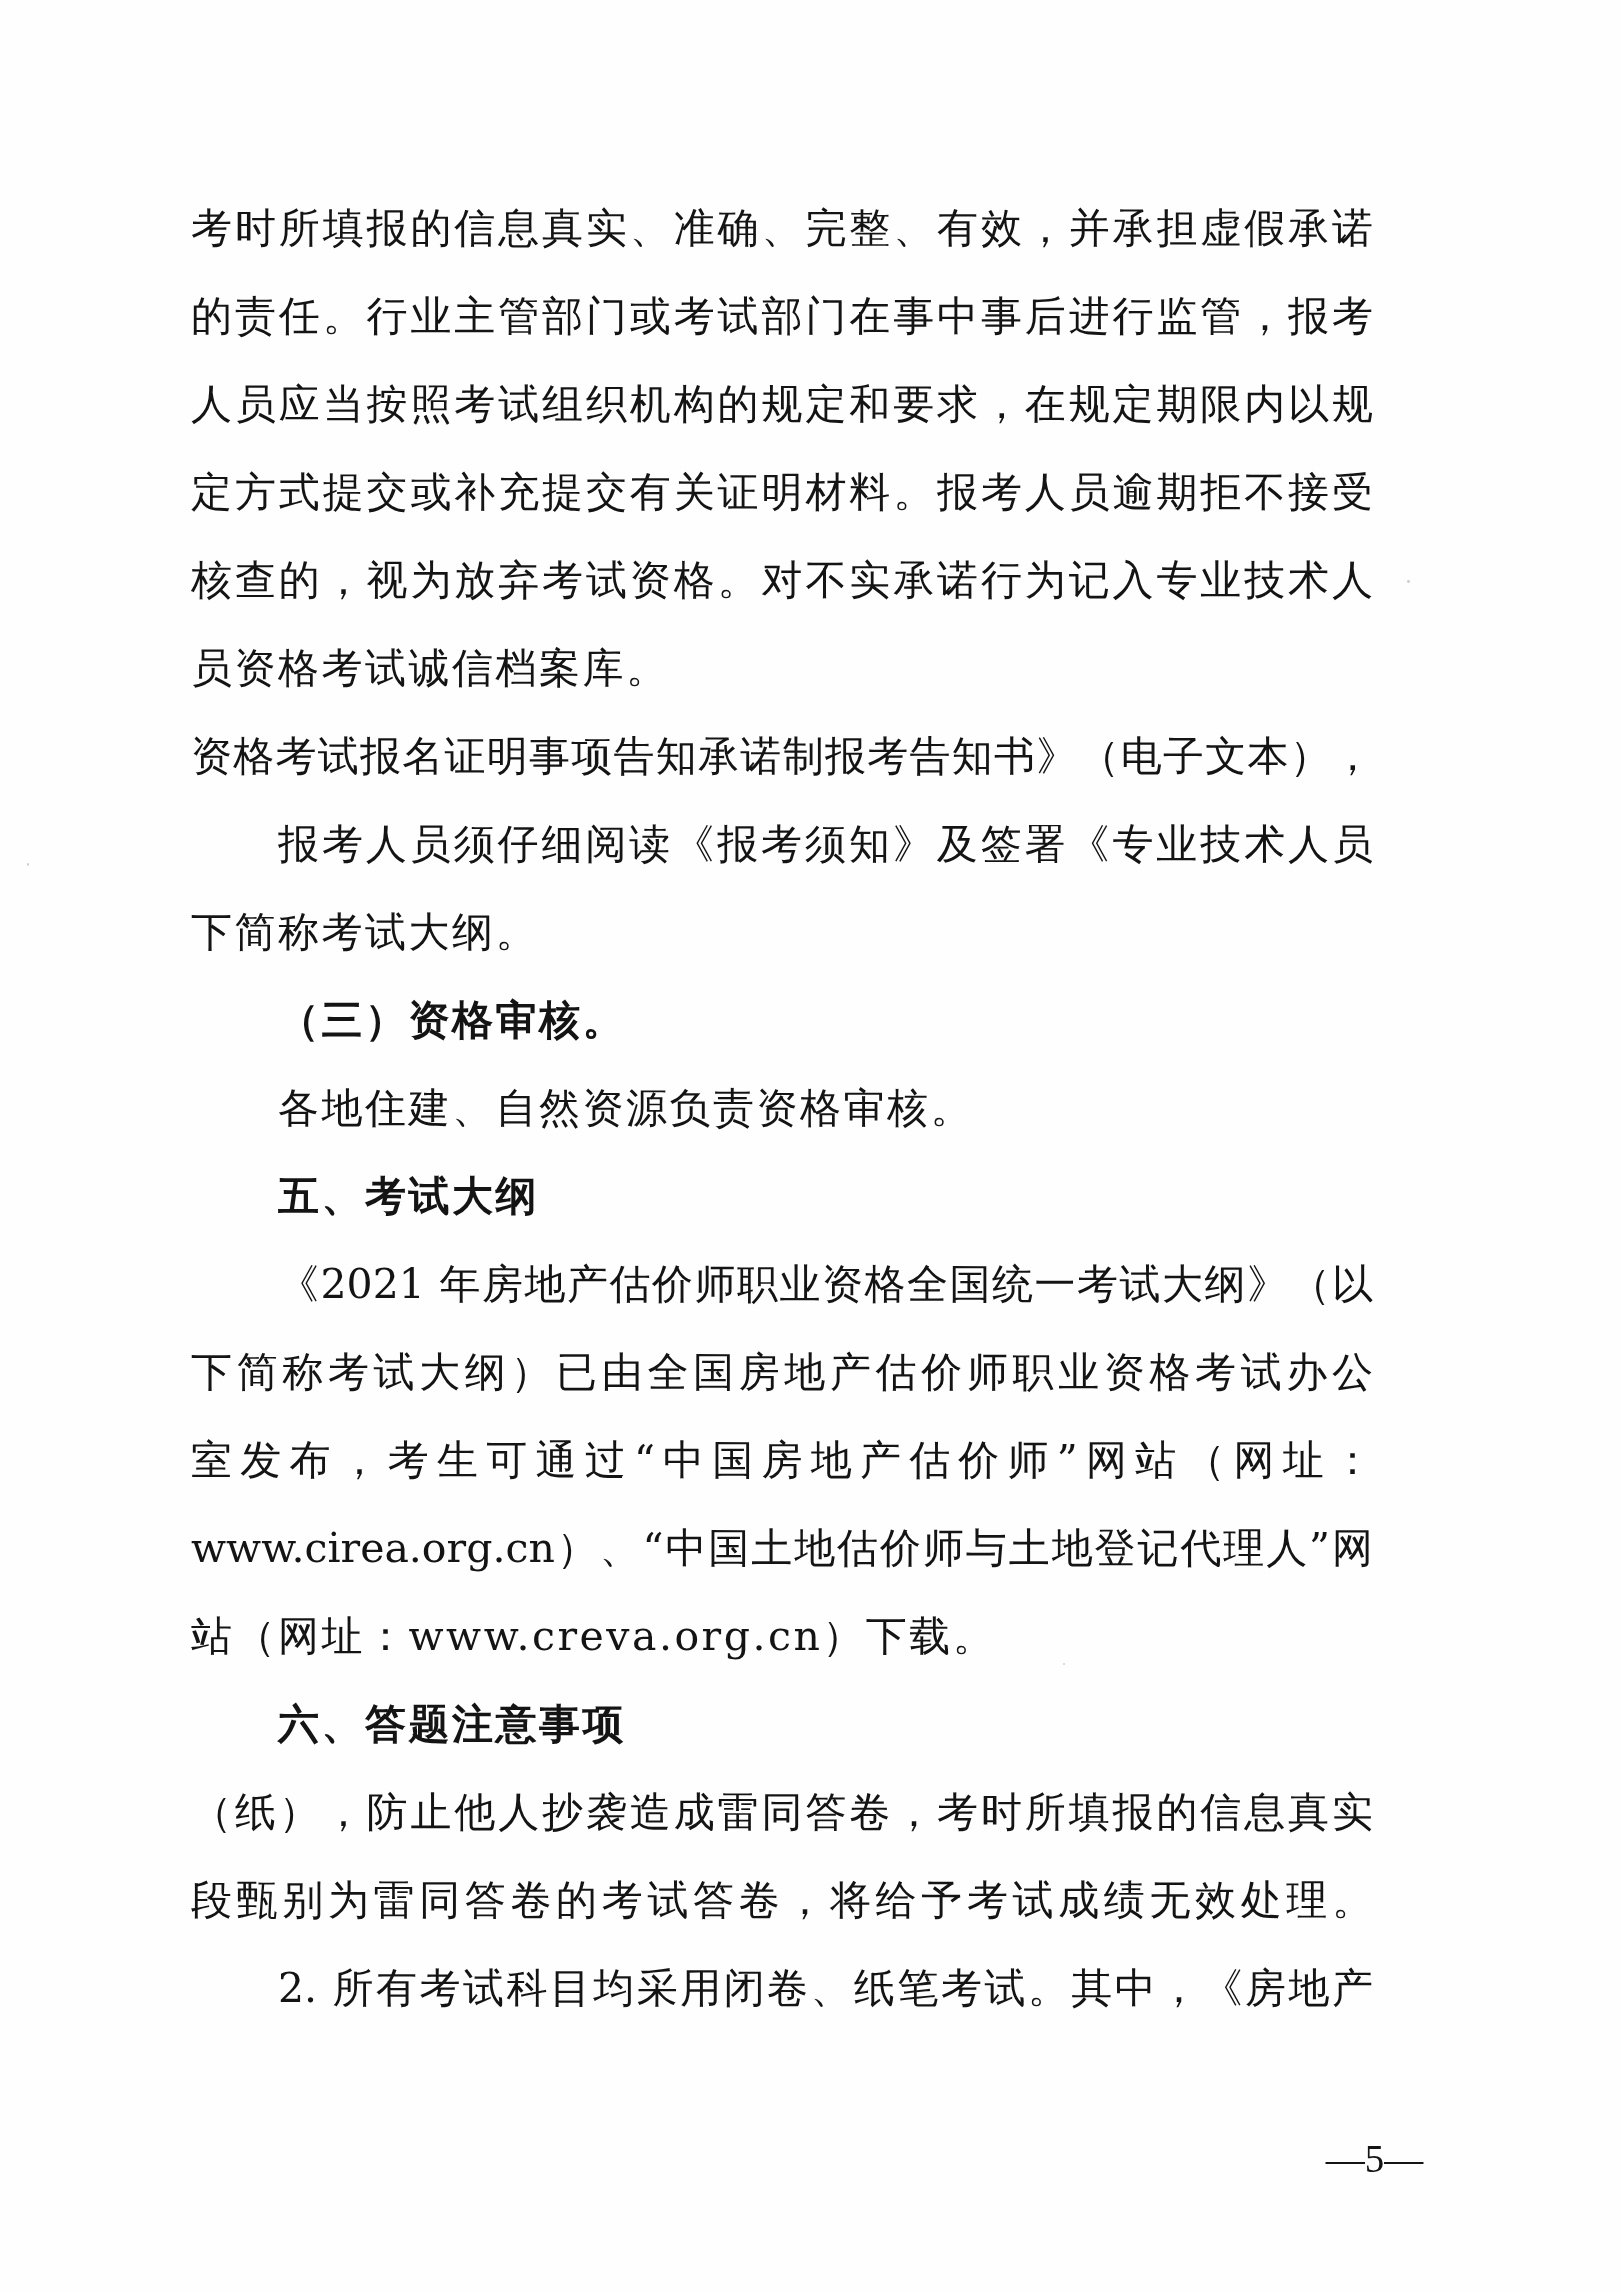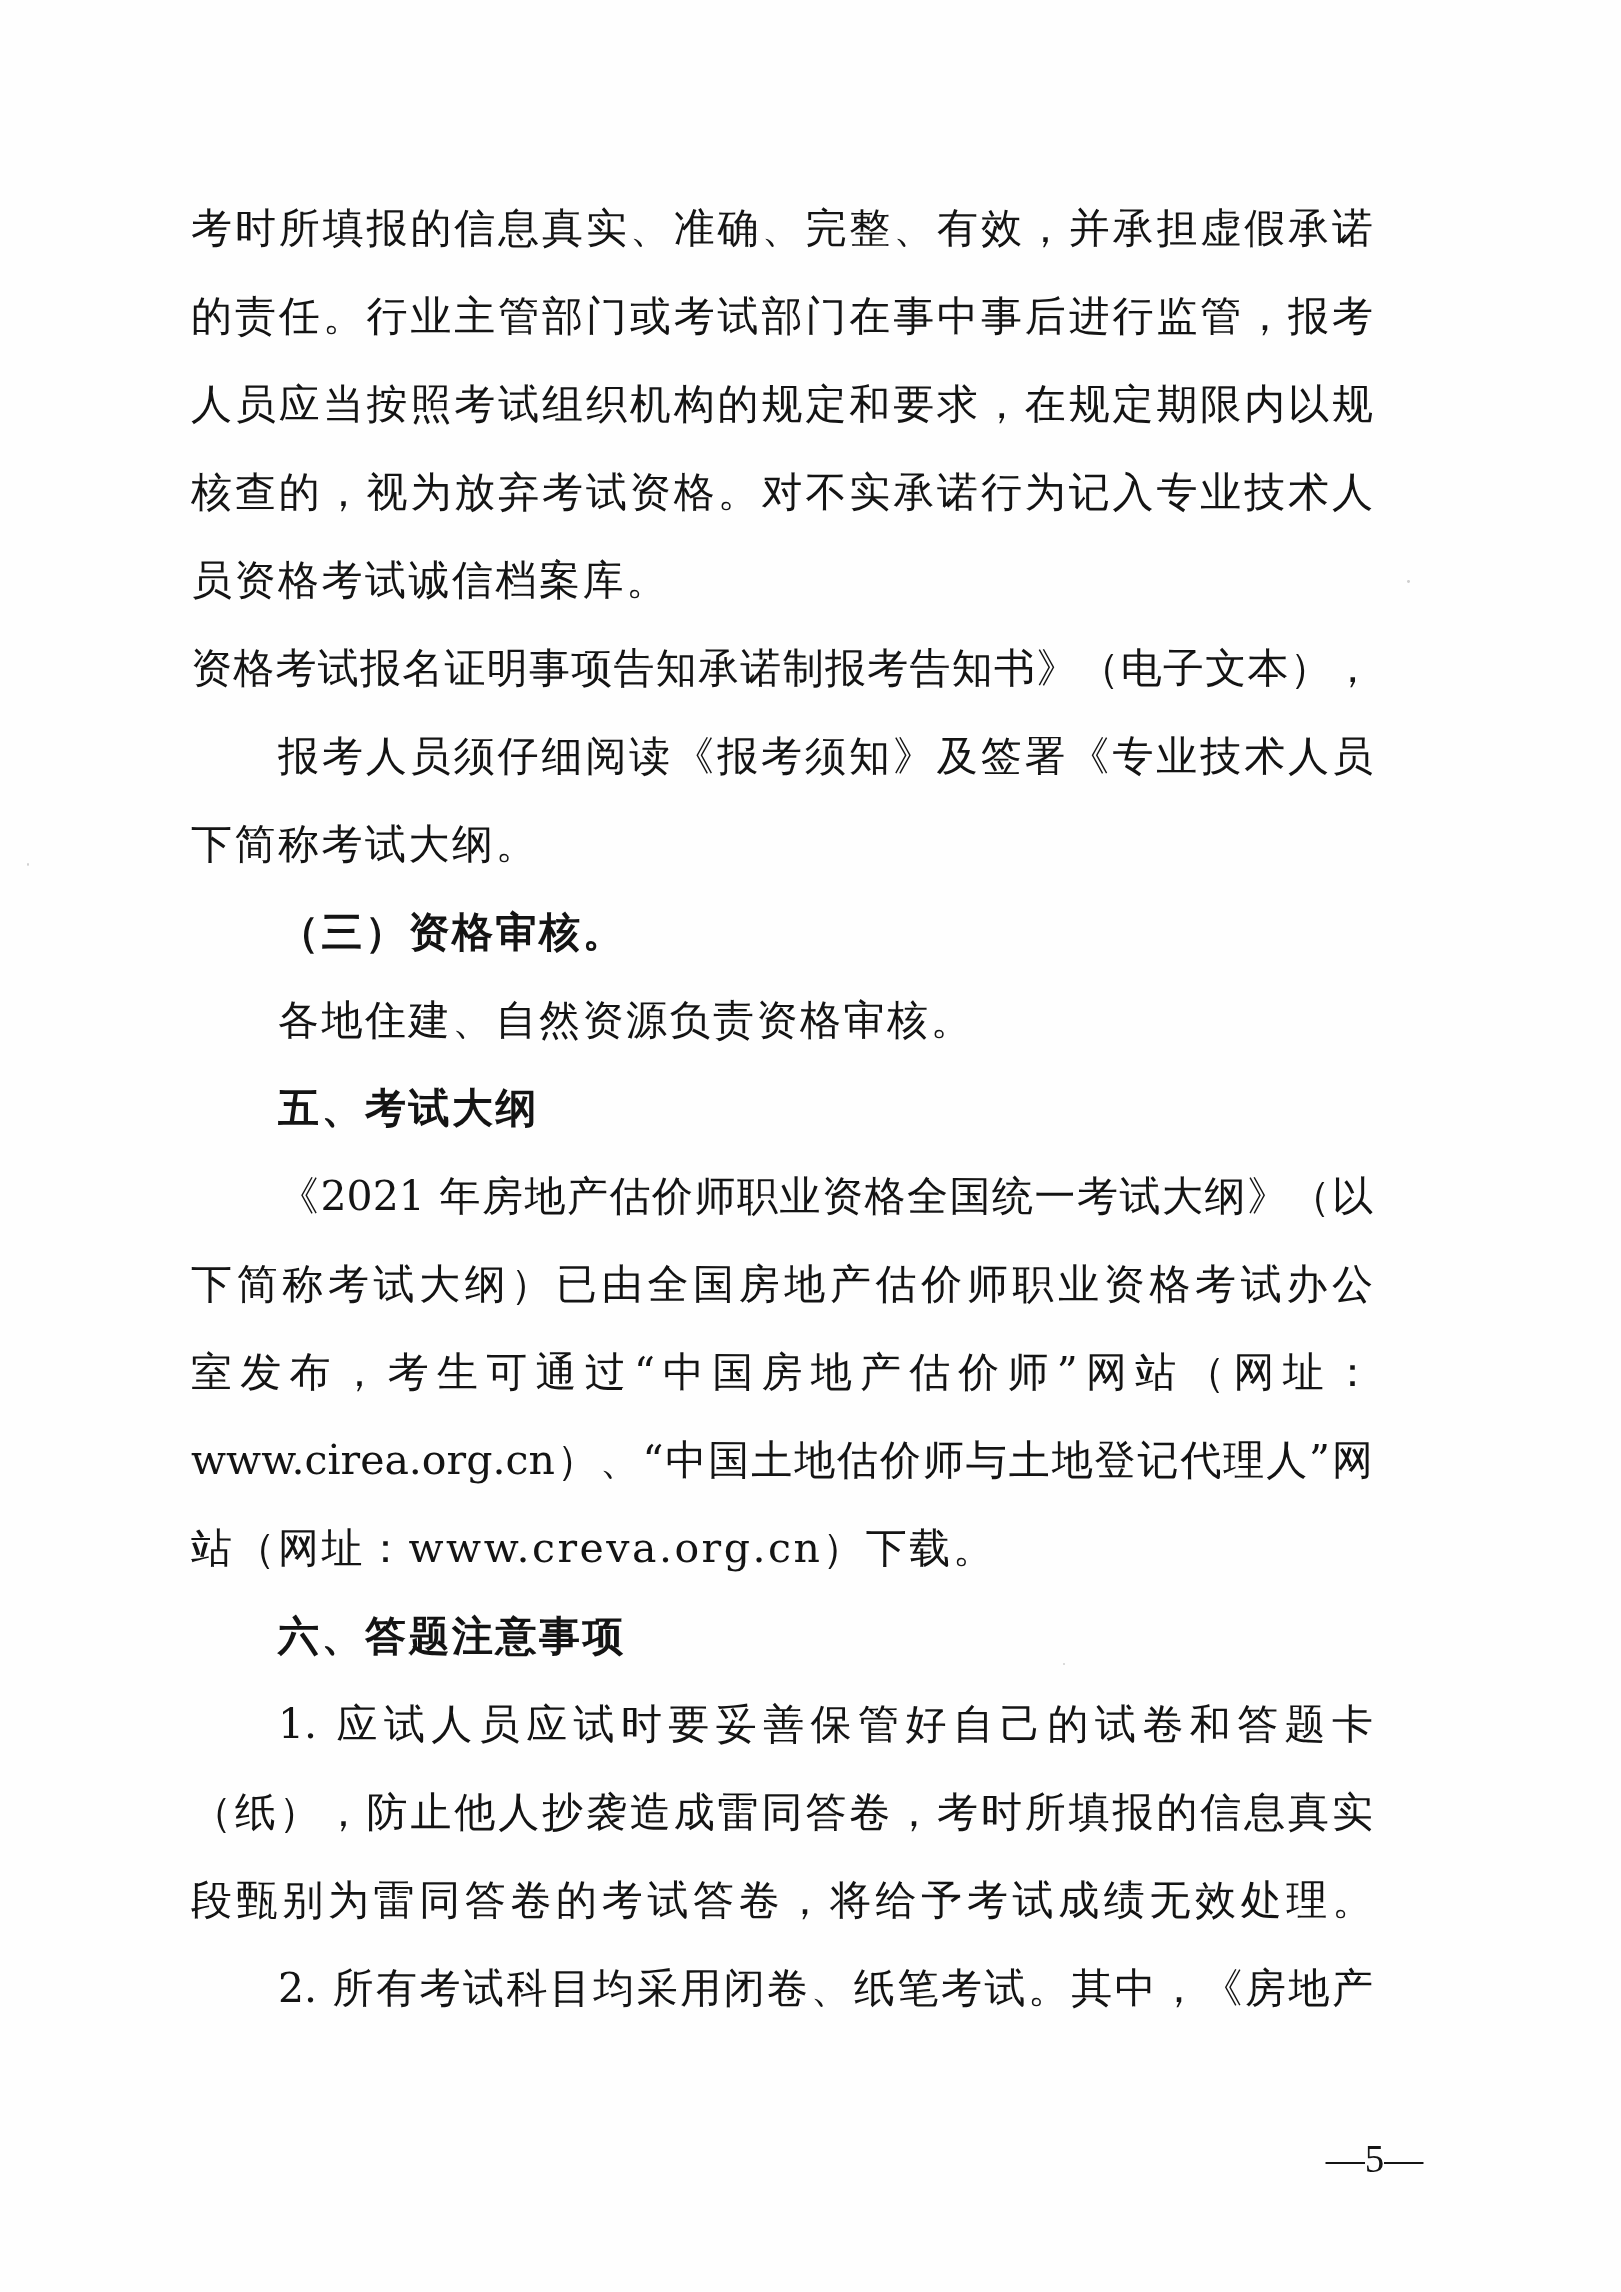--- a/index.html
+++ b/index.html
@@ -68,39 +68,39 @@
 </style>
 </head>
 <body>
 
 <div class="page">
 
   <div class="text-block">
     <div class="line">考时所填报的信息真实、准确、完整、有效，并承担虚假承诺</div>
     <div class="line">的责任。行业主管部门或考试部门在事中事后进行监管，报考</div>
     <div class="line">人员应当按照考试组织机构的规定和要求，在规定期限内以规</div>
+    <div class="line">定方式提交或补充提交有关证明材料。报考人员逾期拒不接受</div>
     <div class="line">核查的，视为放弃考试资格。对不实承诺行为记入专业技术人</div>
     <div class="line short">员资格考试诚信档案库。</div>
 
     <div class="line">资格考试报名证明事项告知承诺制报考告知书》（电子文本），</div>
     <div class="line indent">报考人员须仔细阅读《报考须知》及签署《专业技术人员</div>
     <div class="line short">下简称考试大纲。</div>
 
     <div class="line short indent bold">（三）资格审核。</div>
     <div class="line short indent">各地住建、自然资源负责资格审核。</div>
 
     <div class="line short indent bold">五、考试大纲</div>
     <div class="line indent">《2021 年房地产估价师职业资格全国统一考试大纲》（以</div>
     <div class="line">下简称考试大纲）已由全国房地产估价师职业资格考试办公</div>
     <div class="line">室发布，考生可通过“中国房地产估价师”网站（网址：</div>
     <div class="line">www.cirea.org.cn）、“中国土地估价师与土地登记代理人”网</div>
     <div class="line short">站（网址：www.creva.org.cn）下载。</div>
 
     <div class="line short indent bold">六、答题注意事项</div>
-    <div class="line indent">1. 应试人员应试时要妥善保管好自己的试卷和答题卡</div>
     <div class="line">（纸），防止他人抄袭造成雷同答卷，考时所填报的信息真实</div>
     <div class="line">段甄别为雷同答卷的考试答卷，将给予考试成绩无效处理。</div>
     <div class="line indent">2. 所有考试科目均采用闭卷、纸笔考试。其中，《房地产</div>
   </div>
 
   <div class="page-number">—5—</div>
 
   <div class="scan-speck" style="left:1407px; top:580px; width:2.9px; height:2.9px;"></div>
   <div class="scan-speck" style="left:1063px; top:1663px; width:2px; height:2px;"></div>
   <div class="scan-speck" style="left:27.4px; top:863px; width:2px; height:2.9px;"></div>

